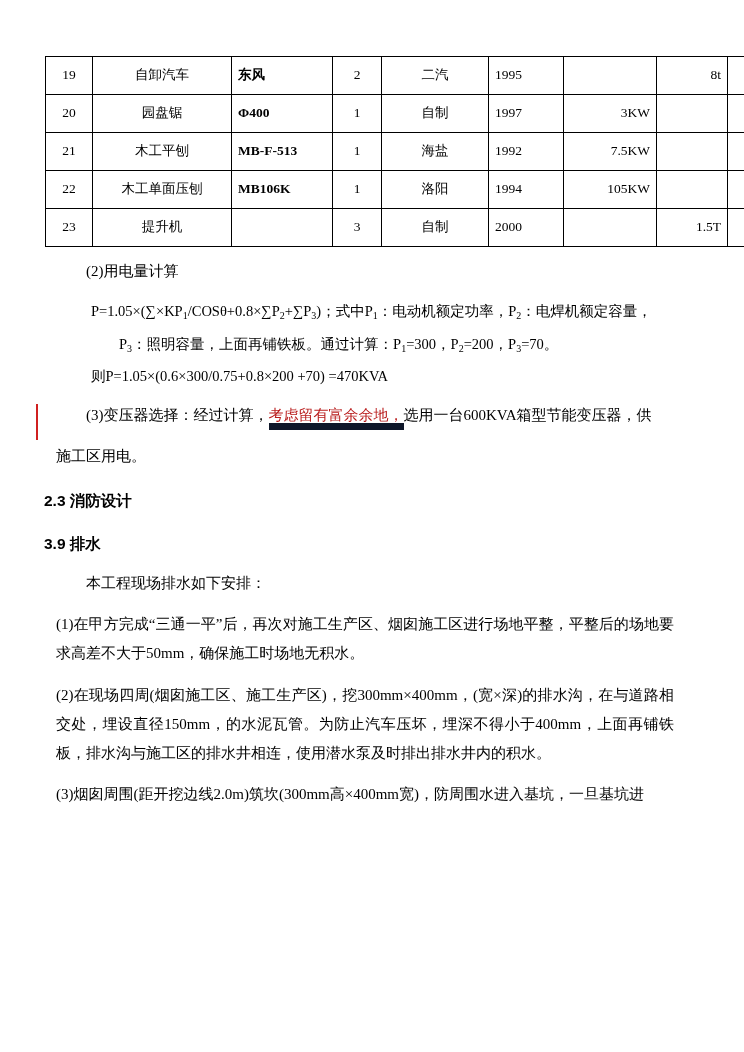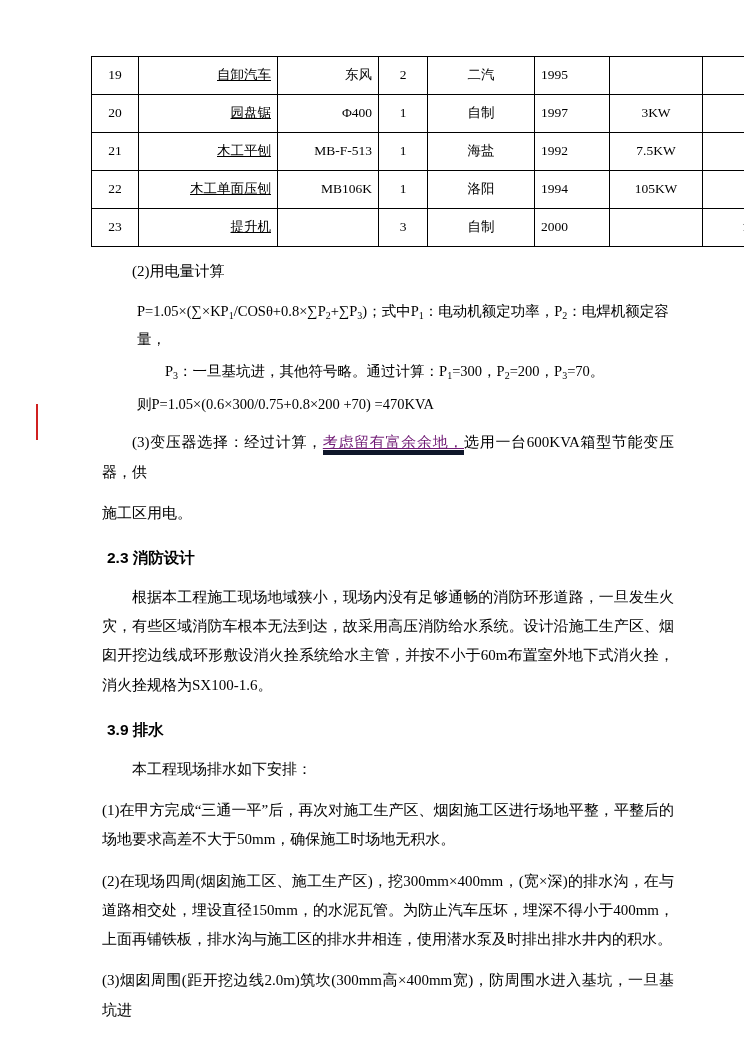--- a/index.html
+++ b/index.html
@@ -13,46 +13,46 @@
     font-family: "Liberation Serif", "DejaVu Serif", serif;
     color: #000000;
     position: relative;
     overflow: hidden;
   }
   .page {
     position: relative;
     width: 744px;
     height: 1052px;
     box-sizing: border-box;
-    padding: 56px 58px 0 90px;
+    padding: 56px 58px 0 44px;
   }
 
   
   table.equip {
     border-collapse: collapse;
     width: 629px;
     margin: 0 0 0 1px;
     table-layout: fixed;
   }
   table.equip td {
     border: 1px solid #000000;
     height: 37px;
     padding: 0 6px;
     font-size: 13.5px;
     font-family: "Liberation Serif", "DejaVu Serif", serif;
     vertical-align: middle;
     line-height: 1.2;
   }
   td.c-idx   { width: 34px;  text-align: center; }
-  td.c-name  { width: 126px; text-align: right; text-decoration: underline; }
-  td.c-spec  { width: 88px;  text-align: right; }
+  td.c-name  { width: 126px; text-align: center; }
+  td.c-spec  { width: 88px;  text-align: left; font-weight: bold; }
   td.c-qty   { width: 36px;  text-align: center; }
   td.c-maker { width: 94px;  text-align: center; }
   td.c-year  { width: 62px;  text-align: left; margin-left: 8px; }
-  td.c-power { width: 80px;  text-align: center; }
+  td.c-power { width: 80px;  text-align: right; }
   td.c-cap   { width: 58px;  text-align: right; }
   td.c-own   { width: 50px;  text-align: center; }
 
   
   .para {
     font-size: 15px;
     line-height: 1.95;
     margin: 12px;
     text-align: justify;
   }
@@ -66,36 +66,35 @@
     margin: 5px;
     padding-left: 42px;
   }
   .formula.deeper { padding-left: 70px; }
   sub { font-size: 10px; vertical-align: baseline; position: relative; top: 3px; }
 
   h2.heading {
     font-size: 15.5px;
     font-weight: bold;
     font-family: "Liberation Sans", sans-serif;
-    margin: 18px 0 4px 17px;
+    margin: 18px 0 4px 0;
     line-height: 1.6;
   }
 
   .redline {
     position: absolute;
     left: 36px;
     top: 404px;
     width: 2px;
     height: 36px;
     background: #d02020;
   }
   .redtext {
-    color: #701a75;
-    border-bottom: 5px solid #0f172a;
-    text-decoration: underline;
+    color: #b91c1c;
+    border-bottom: 7px solid #0f172a;
   }
 </style>
 </head>
 <body>
 
 <div class="page">
 
   <div class="redline"></div>
 
   <table class="equip">
@@ -158,32 +157,31 @@
     </tbody>
   </table>
 
   <p class="para indent1 gap-top-10">(2)用电量计算</p>
 
   <p class="formula gap-top-6">
     <span>P=1.05×(∑×KP</span><sub>1</sub><span>/COSθ+0.8×∑P</span><sub>2</sub><span>+∑P</span><sub>3</sub><span>)；式中P</span><sub>1</sub><span>：电动机额定功率，P</span><sub>2</sub><span>：电焊机额定容量，</span>
   </p>
 
   <p class="formula deeper">
-    <span>P</span><sub>3</sub><span>：一旦基坑进，其他符号略。通过计算：P</span><sub>1</sub><span>=300，P</span><sub>2</sub><span>=200，P</span><sub>3</sub><span>=70。</span>
+    <span>P</span><sub>3</sub><span>：照明容量，上面再铺铁板。通过计算：P</span><sub>1</sub><span>=300，P</span><sub>2</sub><span>=200，P</span><sub>3</sub><span>=70。</span>
   </p>
 
   <p class="formula gap-top-6">则P=1.05×(0.6×300/0.75+0.8×200 +70) =470KVA</p>
 
   <p class="para indent1 gap-top-10">
     <span>(3)变压器选择：经过计算，</span><span class="redtext">考虑留有富余余地，</span><span>选用一台600KVA箱型节能变压器，供</span>
   </p>
   <p class="para">施工区用电。</p>
 
   <h2 class="heading">2.3 消防设计</h2>
-  <p class="para indent1">根据本工程施工现场地域狭小，现场内没有足够通畅的消防环形道路，一旦发生火灾，有些区域消防车根本无法到达，故采用高压消防给水系统。设计沿施工生产区、烟囱开挖边线成环形敷设消火拴系统给水主管，并按不小于60m布置室外地下式消火拴，消火拴规格为SX100-1.6。</p>
 
   <h2 class="heading">3.9 排水</h2>
   <p class="para indent1">本工程现场排水如下安排：</p>
   <p class="para">(1)在甲方完成“三通一平”后，再次对施工生产区、烟囱施工区进行场地平整，平整后的场地要求高差不大于50mm，确保施工时场地无积水。</p>
   <p class="para">(2)在现场四周(烟囱施工区、施工生产区)，挖300mm×400mm，(宽×深)的排水沟，在与道路相交处，埋设直径150mm，的水泥瓦管。为防止汽车压坏，埋深不得小于400mm，上面再铺铁板，排水沟与施工区的排水井相连，使用潜水泵及时排出排水井内的积水。</p>
   <p class="para">(3)烟囱周围(距开挖边线2.0m)筑坎(300mm高×400mm宽)，防周围水进入基坑，一旦基坑进</p>
 
 </div>
 
 </body></html>

